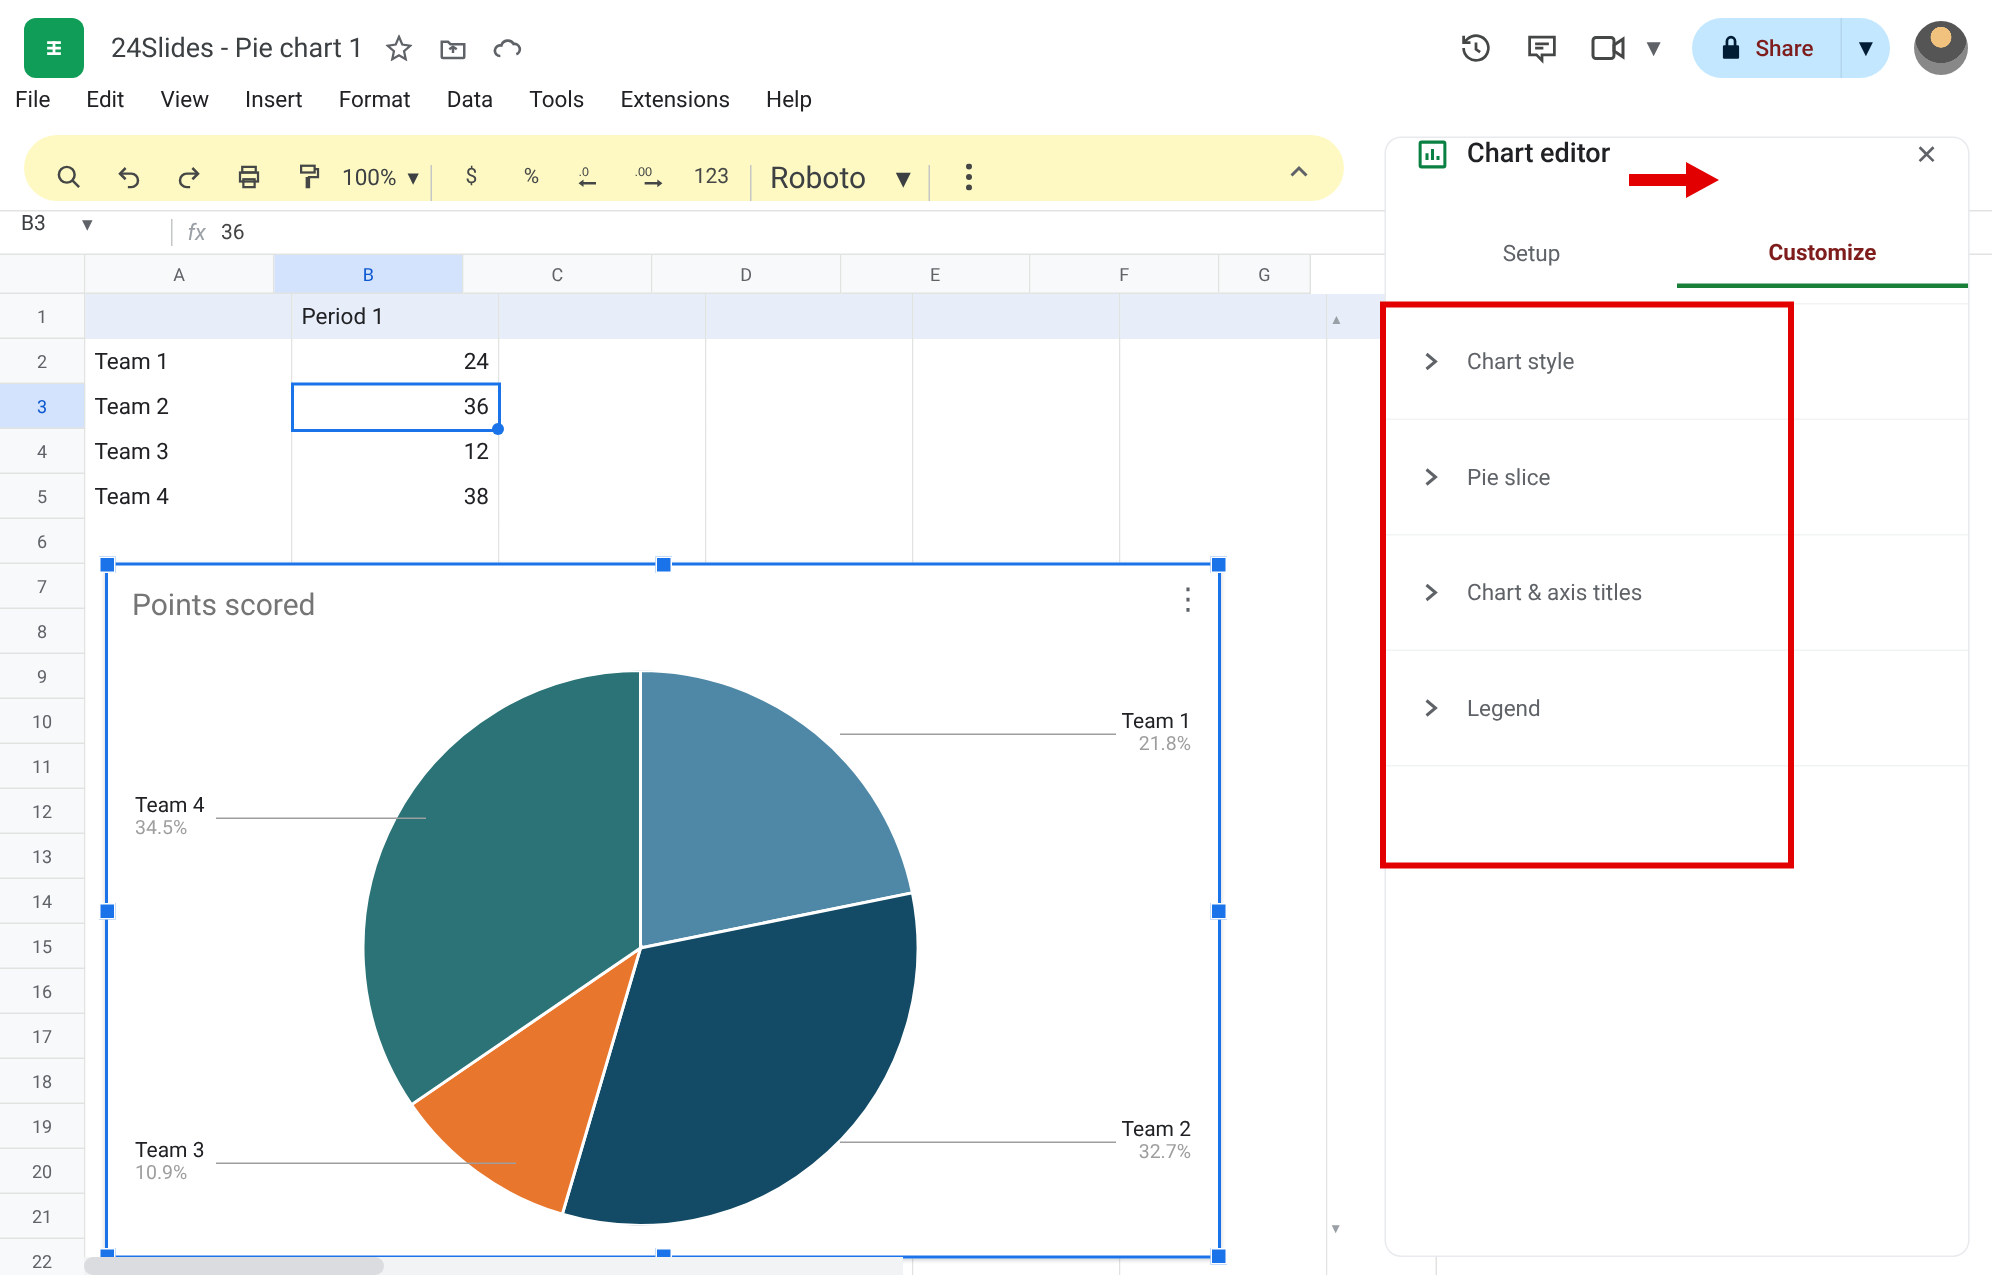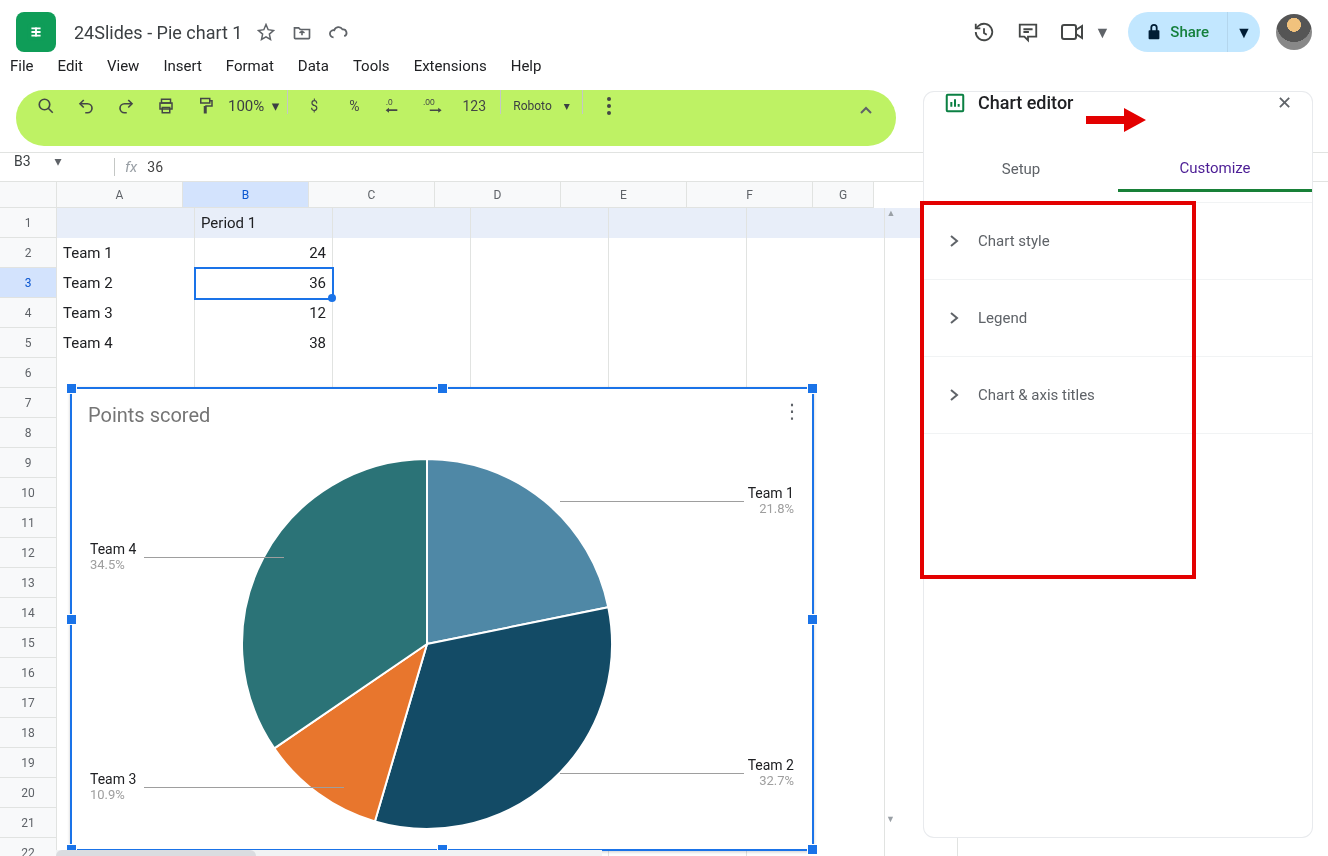--- a/index.html
+++ b/index.html
@@ -5,33 +5,33 @@
   html,body{margin:0;padding:0;font-family:"Google Sans",Roboto,Arial,sans-serif;background:#fff;color:#202124;overflow:hidden}
   body{width:1328px;height:856px;position:relative}
   
   .titlebar{display:flex;align-items:center;height:64px;padding:0 16px}
   .sheets-logo{width:40px;height:40px;background:#0f9d58;border-radius:8px;display:flex;align-items:center;justify-content:center;margin-right:12px}
   .sheets-logo svg{display:block}
   .docname{font-size:18px;color:#3c4043;padding:4px 6px;border-radius:4px}
   .ticon{width:32px;height:32px;border-radius:50%;display:flex;align-items:center;justify-content:center;color:#5f6368;margin:0 2px}
   .spacer{flex:1}
   .share-group{display:flex;align-items:center;background:#c2e7ff;border-radius:40px;height:40px;overflow:hidden}
-  .share-btn{display:flex;align-items:center;gap:8px;padding:0 18px;height:100%;font-weight:500;color:#15803d;font-size:15px}
+  .share-btn{display:flex;align-items:center;gap:8px;padding:0 18px;height:100%;font-weight:500;color:#7f1d1d;font-size:15px}
   .share-drop{width:32px;height:100%;display:flex;align-items:center;justify-content:center;border-left:1px solid rgba(0,0,0,.07);color:#001d35}
   .avatar{width:36px;height:36px;border-radius:50%;background:radial-gradient(circle at 50% 30%,#f1c27d 0,#f1c27d 22%,#555 23%,#555 55%,#888 56%);margin-left:16px;overflow:hidden}
   
   .menubar{display:flex;gap:4px;height:32px;align-items:center;font-size:15px;color:#202124;margin-top:-14px}
   .menubar span{padding:4px 10px;border-radius:4px}
   
   .toolbar-wrap{padding:8px 16px 6px;display:flex;align-items:center;gap:8px}
-  .toolbar{display:flex;align-items:flex-start;background:#bef264;border-radius:40px;height:56px;padding:0 10px;flex:1;max-width:860px}
+  .toolbar{display:flex;align-items:flex-end;background:#fef9c3;border-radius:40px;height:44px;padding:0 10px;flex:1;max-width:860px}
   .tbtn{min-width:32px;height:32px;border-radius:4px;display:flex;align-items:center;justify-content:center;color:#444746;font-size:14px;padding:0 4px}
   .tsep{width:1px;height:24px;background:#c4c7c5;margin:0 6px}
   .zoom{font-size:15px;color:#3c4043;padding:0 2px}
-  .fontsel{font-size:12px;color:#3c4043;padding:0 6px}
+  .fontsel{font-size:20px;color:#3c4043;padding:0 6px}
   .collapse-btn{width:40px;height:40px;border-radius:50%;display:flex;align-items:center;justify-content:center;color:#5f6368;margin-left:auto}
   
   .fxrow{display:flex;align-items:center;height:28px;border-top:1px solid #e1e3e1;border-bottom:1px solid #e1e3e1}
   .namebox{width:90px;height:100%;display:flex;align-items:flex-start;padding-left:14px;font-size:14px;color:#3c4043}
   .nb-arrow{margin-left:24px;color:#5f6368}
   .fxsep{width:1px;height:18px;background:#c4c7c5;margin:0 10px}
   .fx-label{font-style:italic;color:#9aa0a6;font-size:15px;margin-right:10px}
   .fx-val{font-size:14px;color:#444}
   
   .gridarea{position:relative;height:680px;overflow:hidden}
@@ -60,21 +60,21 @@
   .pie-label .pct{color:#9e9e9e;font-size:13px}
   .leader{position:absolute;height:1px;background:#9e9e9e}
   
   .editor{position:absolute;right:16px;top:92px;width:388px;height:745px;background:#fff;border-radius:10px;box-shadow:0 0 0 1px #e8eaed}
   .ed-head{display:flex;height:56px;padding:0 20px}
   .ed-icon{margin-right:12px;color:#0b8043}
   .ed-title{font-size:18px;font-weight:500;color:#202124;flex:1}
   .ed-close{font-size:18px;color:#5f6368}
   .ed-tabs{display:flex;height:54px;align-items:center;border-bottom:1px solid #f1f3f4}
   .ed-tab{flex:1;text-align:center;font-size:15px;color:#5f6368;padding-bottom:12px}
-  .ed-tab.active{color:#4c1d95;font-weight:400;border-bottom:3px solid #188038}
+  .ed-tab.active{color:#7f1d1d;font-weight:700;border-bottom:3px solid #188038}
   .ed-sections{padding:0 0;position:relative}
   .ed-sec{display:flex;align-items:center;height:76px;padding:0 24px;border-bottom:1px solid #f1f3f4;color:#5f6368;font-size:15px}
   .ed-sec svg{margin-right:18px}
   .redbox{position:absolute;border:4px solid #e30000;left:-4px;top:-2px;width:268px;height:370px;pointer-events:none}
   .redarrow{position:absolute;left:162px;top:14px;pointer-events:none}
   
   .hscroll{position:absolute;left:56px;bottom:0;height:12px;width:546px;background:#f1f3f4}
   .hscroll .thumb{height:100%;width:200px;background:#dadce0;border-radius:6px}
   .vscroll{position:absolute;right:2px;top:206px;width:10px;height:620px}
   .vscroll .arrow{height:14px;display:flex;align-items:center;justify-content:center;color:#9aa0a6;font-size:9px}
@@ -548,22 +548,28 @@
     <div class="ed-sec">
         <svg width="12" height="12" viewBox="0 0 12 12">
           <path d="M3 1l6 5-6 5" fill="none" stroke="#5f6368" stroke-width="2"></path>
         </svg>
         <span>Chart style</span>
       </div>
     <div class="ed-sec">
         <svg width="12" height="12" viewBox="0 0 12 12">
           <path d="M3 1l6 5-6 5" fill="none" stroke="#5f6368" stroke-width="2"></path>
         </svg>
-        <span>Legend</span>
+        <span>Pie slice</span>
       </div>
     <div class="ed-sec">
         <svg width="12" height="12" viewBox="0 0 12 12">
           <path d="M3 1l6 5-6 5" fill="none" stroke="#5f6368" stroke-width="2"></path>
         </svg>
         <span>Chart &amp; axis titles</span>
       </div>
+    <div class="ed-sec">
+        <svg width="12" height="12" viewBox="0 0 12 12">
+          <path d="M3 1l6 5-6 5" fill="none" stroke="#5f6368" stroke-width="2"></path>
+        </svg>
+        <span>Legend</span>
+      </div>
   </div>
 </div>
 
 </body></html>

